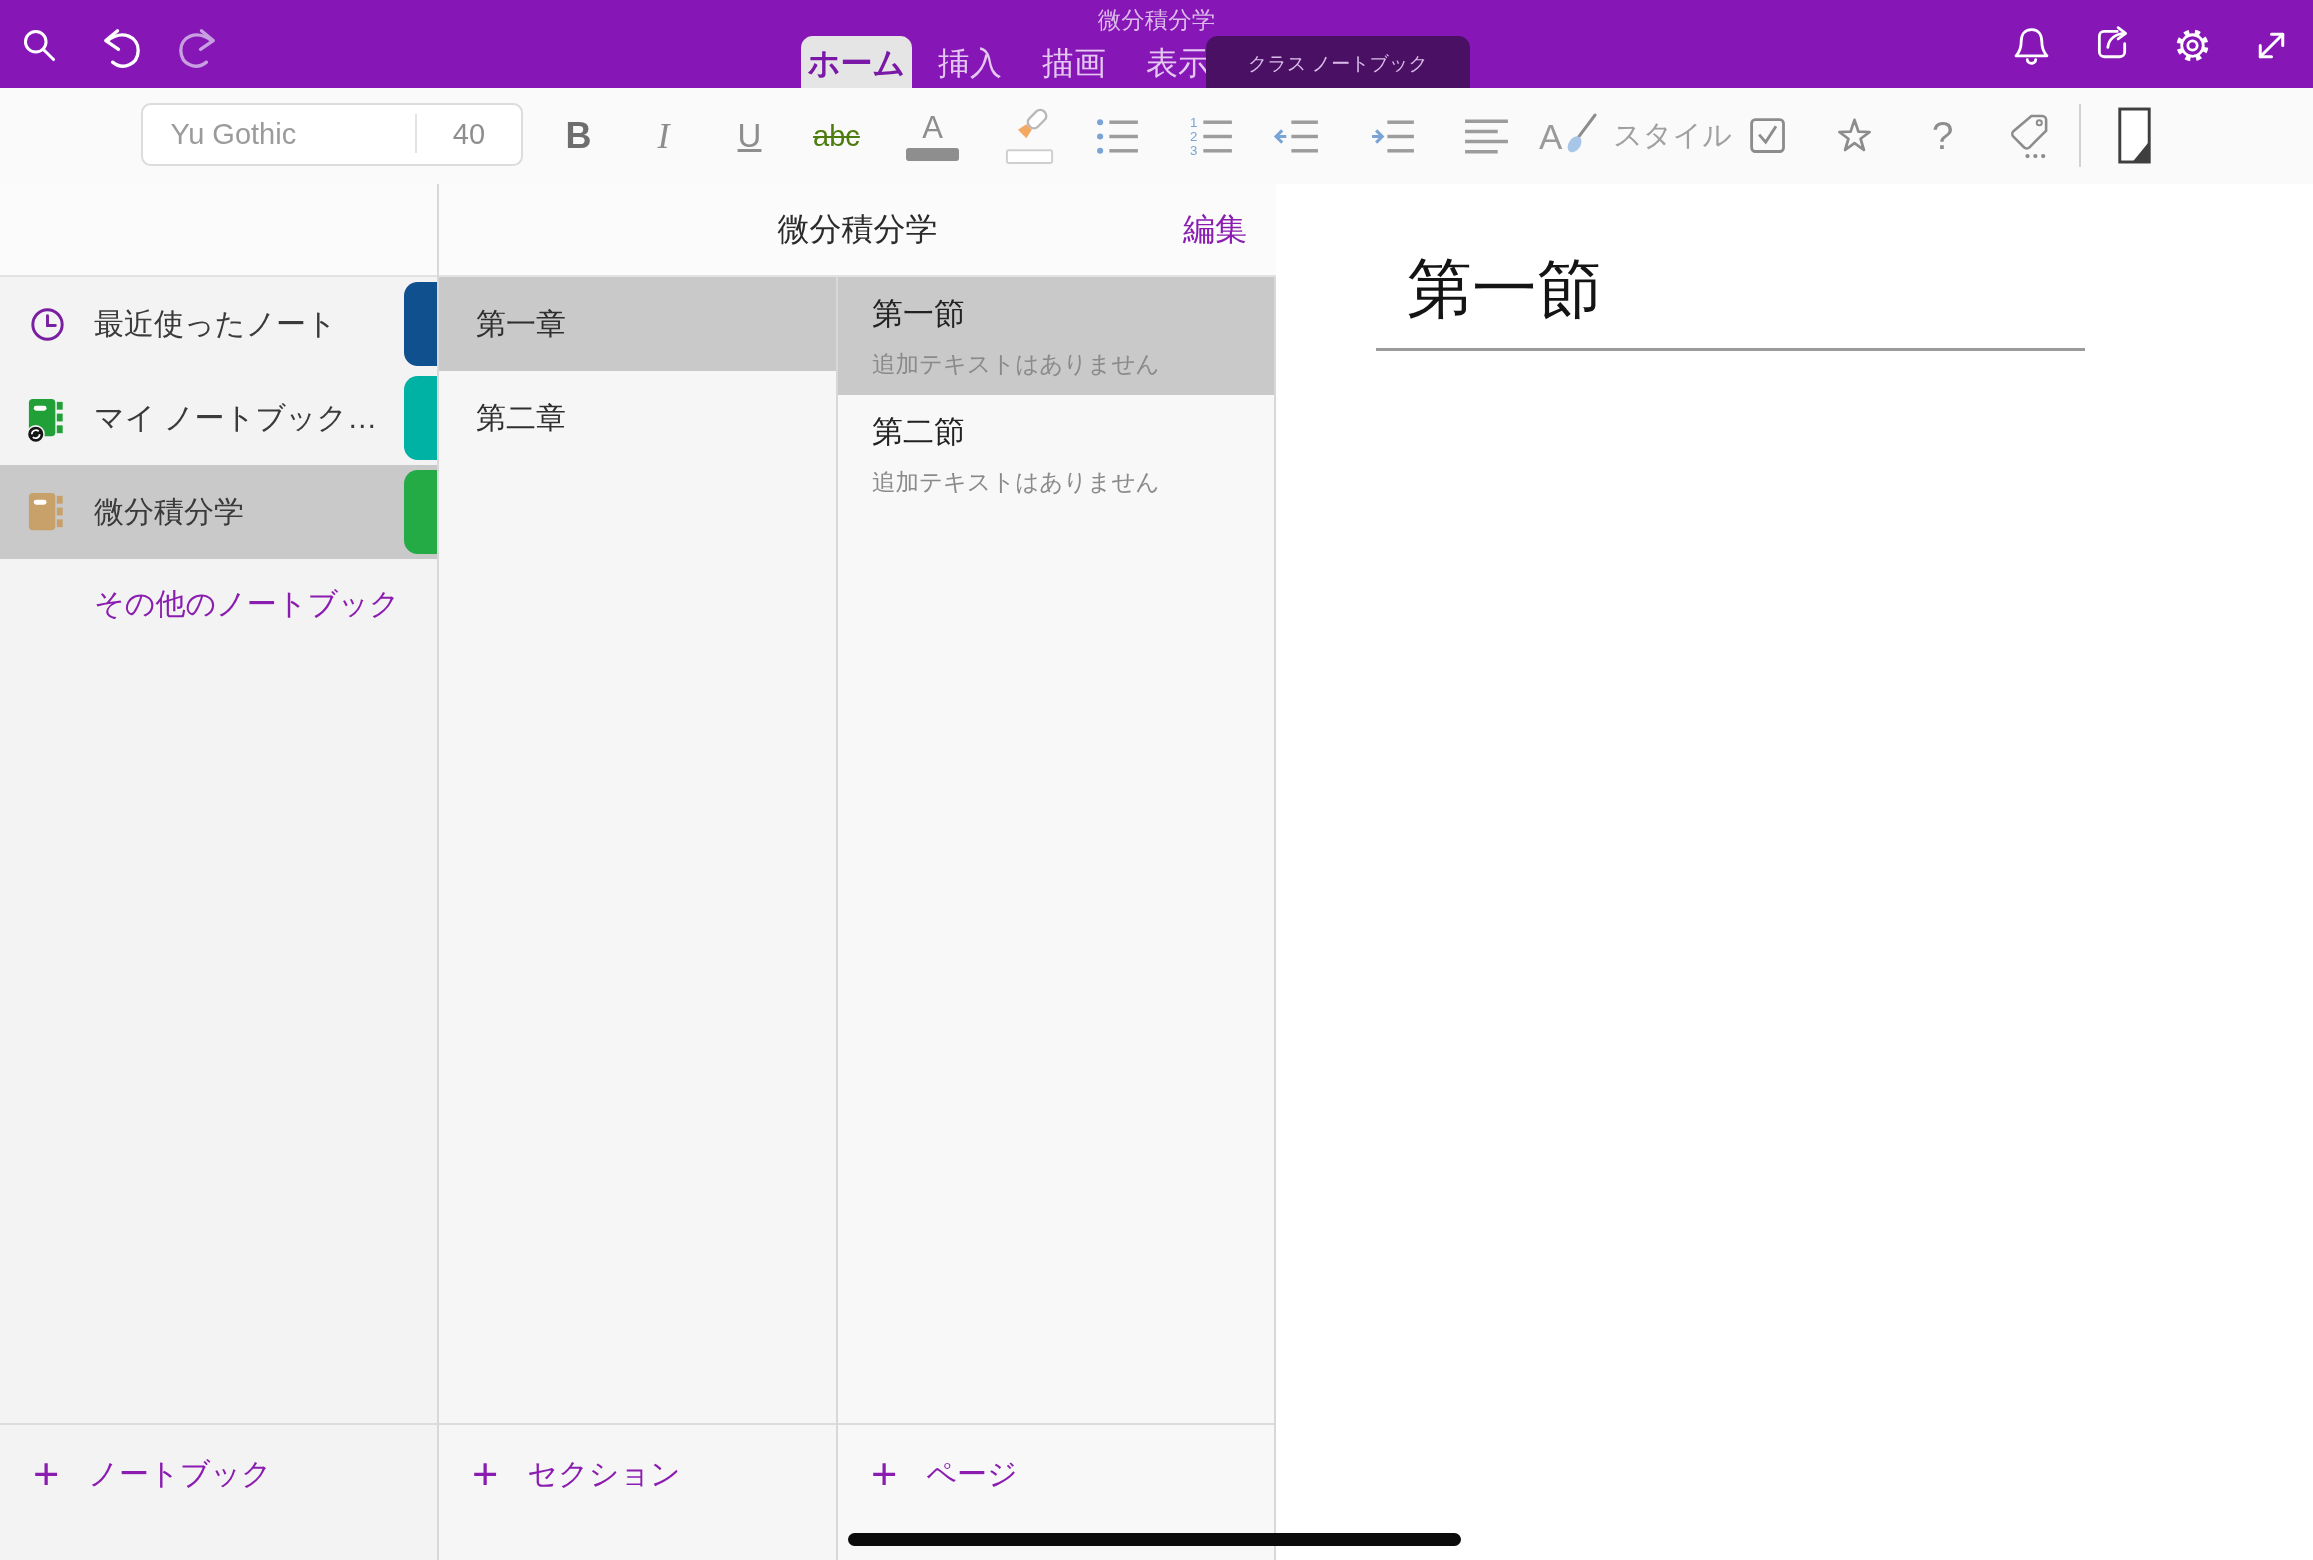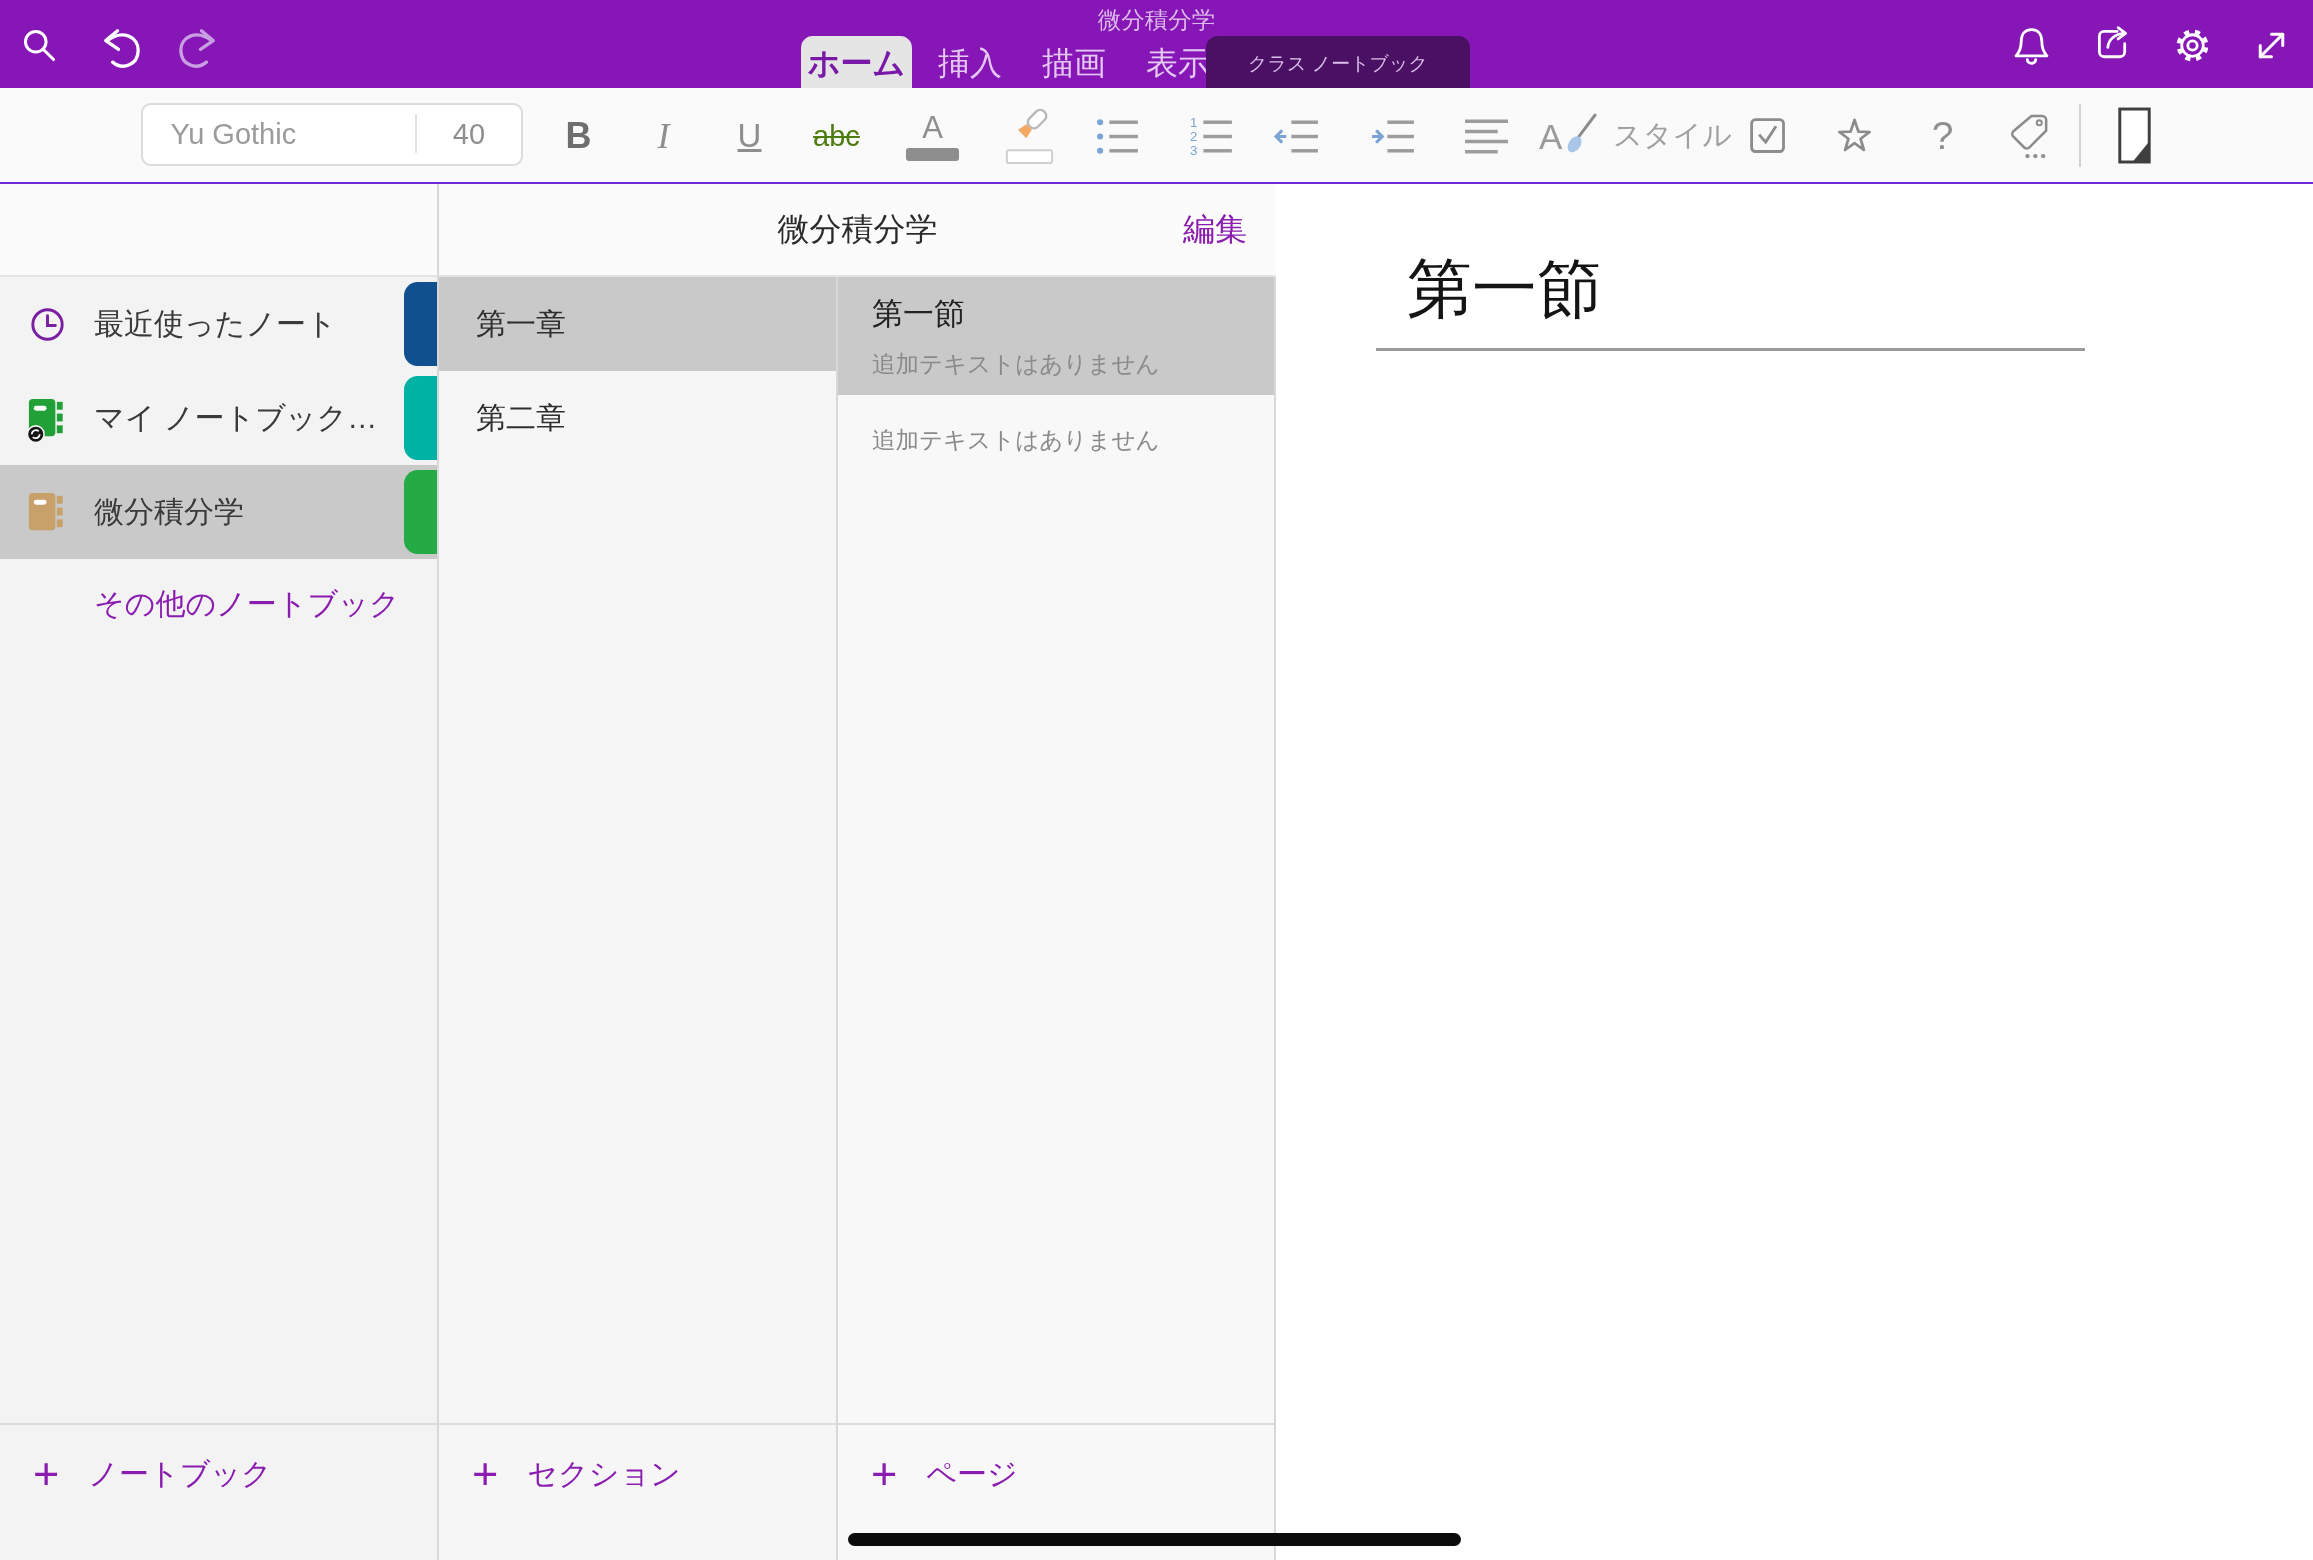--- a/index.html
+++ b/index.html
@@ -11,21 +11,21 @@
 
   
   .topbar { position:absolute; left:0; top:0; width:100%; height:88px; background:var(--topbar-purple,#8616b6); }
   .tb-btn { position:absolute; top:21.6px; width:47px; height:47px; display:flex; align-items:center; justify-content:center; }
   .win-title { position:absolute; left:0; right:0; top:3.9px; text-align:center; font-size:23.5px; color:#dcb9ea; pointer-events:none; }
   .tab { position:absolute; top:36px; height:52px; line-height:55px; text-align:center; font-size:32px; color:#e4c8f2; }
   .tab.active { background:#e5e5e5; color:#7a18a8; font-weight:600; border-radius:11.8px 11.8px 0 0; }
   .tab.dark { background:var(--class-tab-dark,#4a1063); color:#d9bce8; border-radius:11.8px 11.8px 0 0; }
 
   
-  .toolbar { position:absolute; top:88px; left:0; width:100%; height:98px; background:#fafafa; border-bottom:4px solid #6d28d9; }
+  .toolbar { position:absolute; top:88px; left:0; width:100%; height:98px; background:#fafafa; border-bottom:2px solid #6d28d9; }
   .font-box { position:absolute; left:141px; top:14.7px; width:382px; height:63px; background:#fff; border:2px solid #dcdcdc; border-radius:9.8px; }
   .font-name { position:absolute; left:27.4px; top:0; line-height:59px; font-size:29px; color:#9b9b9b; }
   .font-sep { position:absolute; left:272px; top:9.8px; width:2px; height:39px; background:#e3e3e3; }
   .font-size { position:absolute; left:273px; top:0; width:106px; text-align:center; line-height:59px; font-size:29px; color:#8e8e8e; }
   .fmt { position:absolute; top:13.7px; width:59px; height:69px; display:flex; flex-direction:column; align-items:center; justify-content:center; color:#8c8c8c; }
   .b-letter { font-size:36px; font-weight:bold; color:#6e6e6e; }
   .i-letter { font-family:"Liberation Serif","DejaVu Serif",serif; font-style:italic; font-size:36px; color:#8e8e8e; }
   .u-letter { font-size:33px; text-decoration:underline; color:#8e8e8e; }
   .s-letter { font-size:29px; text-decoration:line-through; color:#4d7c0f; }
   .a-letter { font-size:31px; color:#8e8e8e; line-height:33px; }
@@ -370,20 +370,21 @@
     </div>
   </div>
 
   <div class="pages">
     <div class="page-rows">
       <div class="page-row selected">
         <div class="p-title">第一節</div>
         <div class="p-sub">追加テキストはありません</div>
       </div>
       <div class="page-row">
+        <div class="p-title">第二節</div>
         <div class="p-sub">追加テキストはありません</div>
       </div>
     </div>
     <div class="add-bar">
       <span class="plus">+</span>
       <span class="add-label">ページ</span>
     </div>
   </div>
 
   <main class="main">

